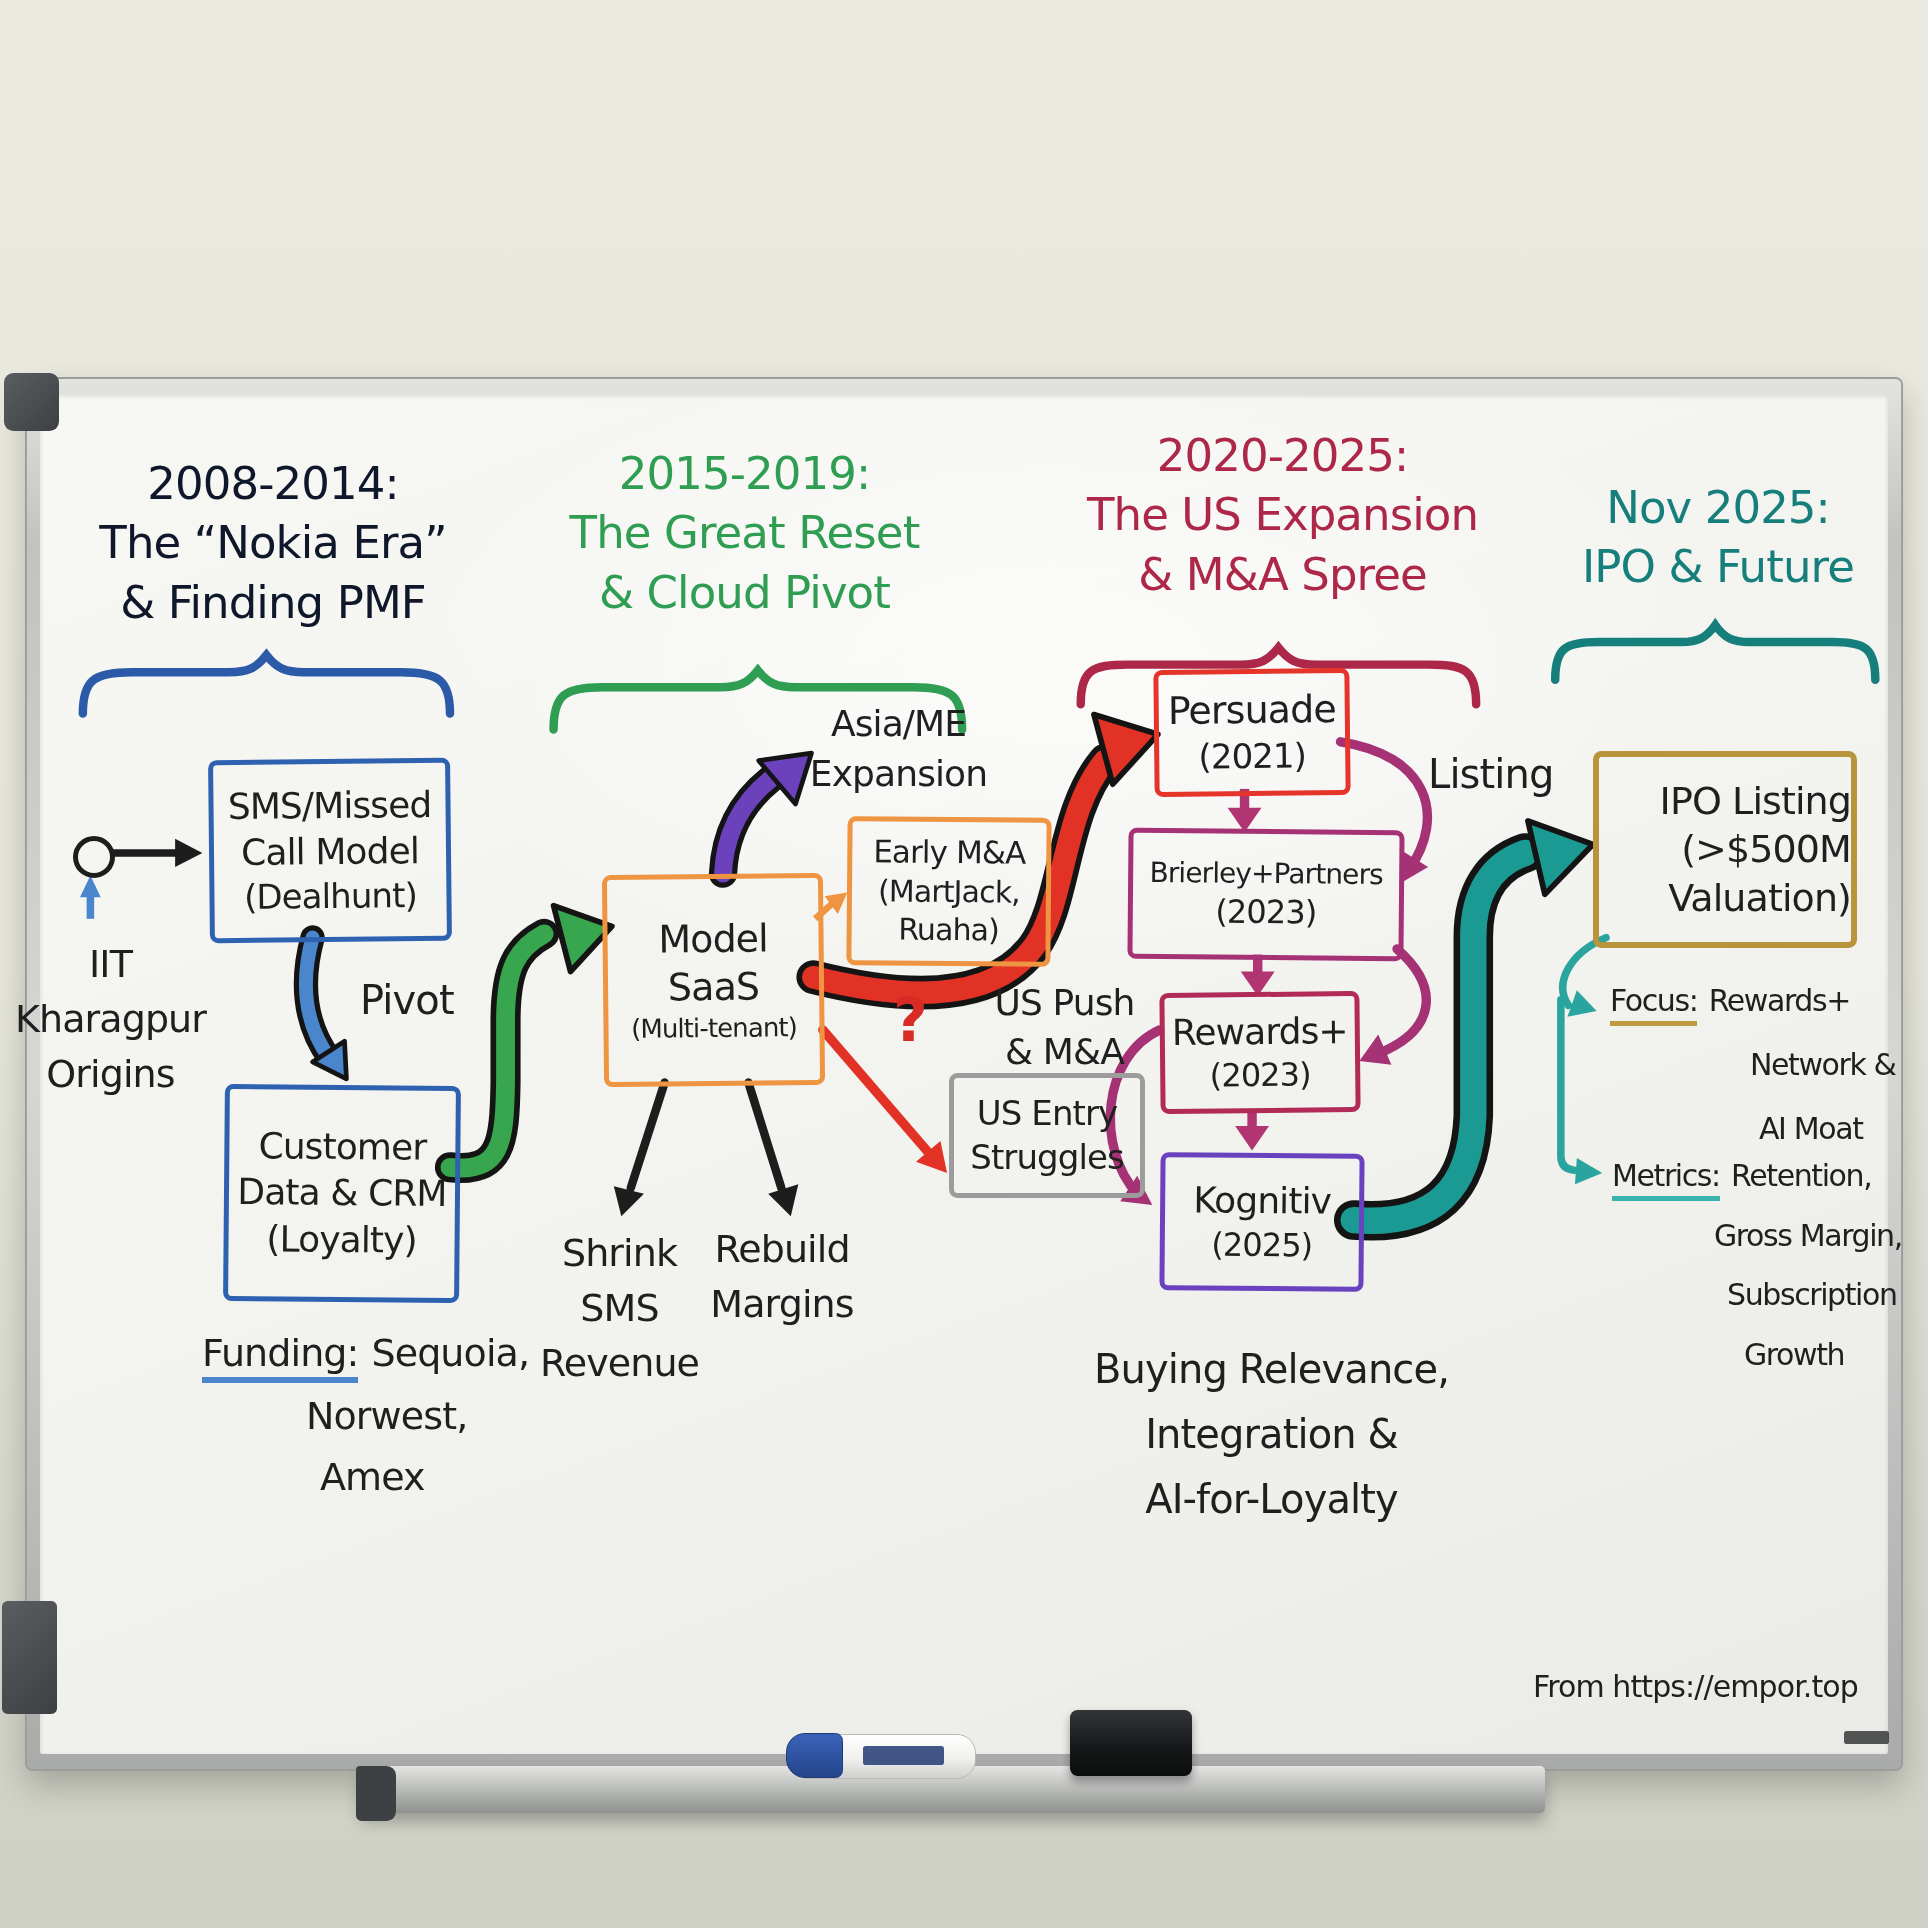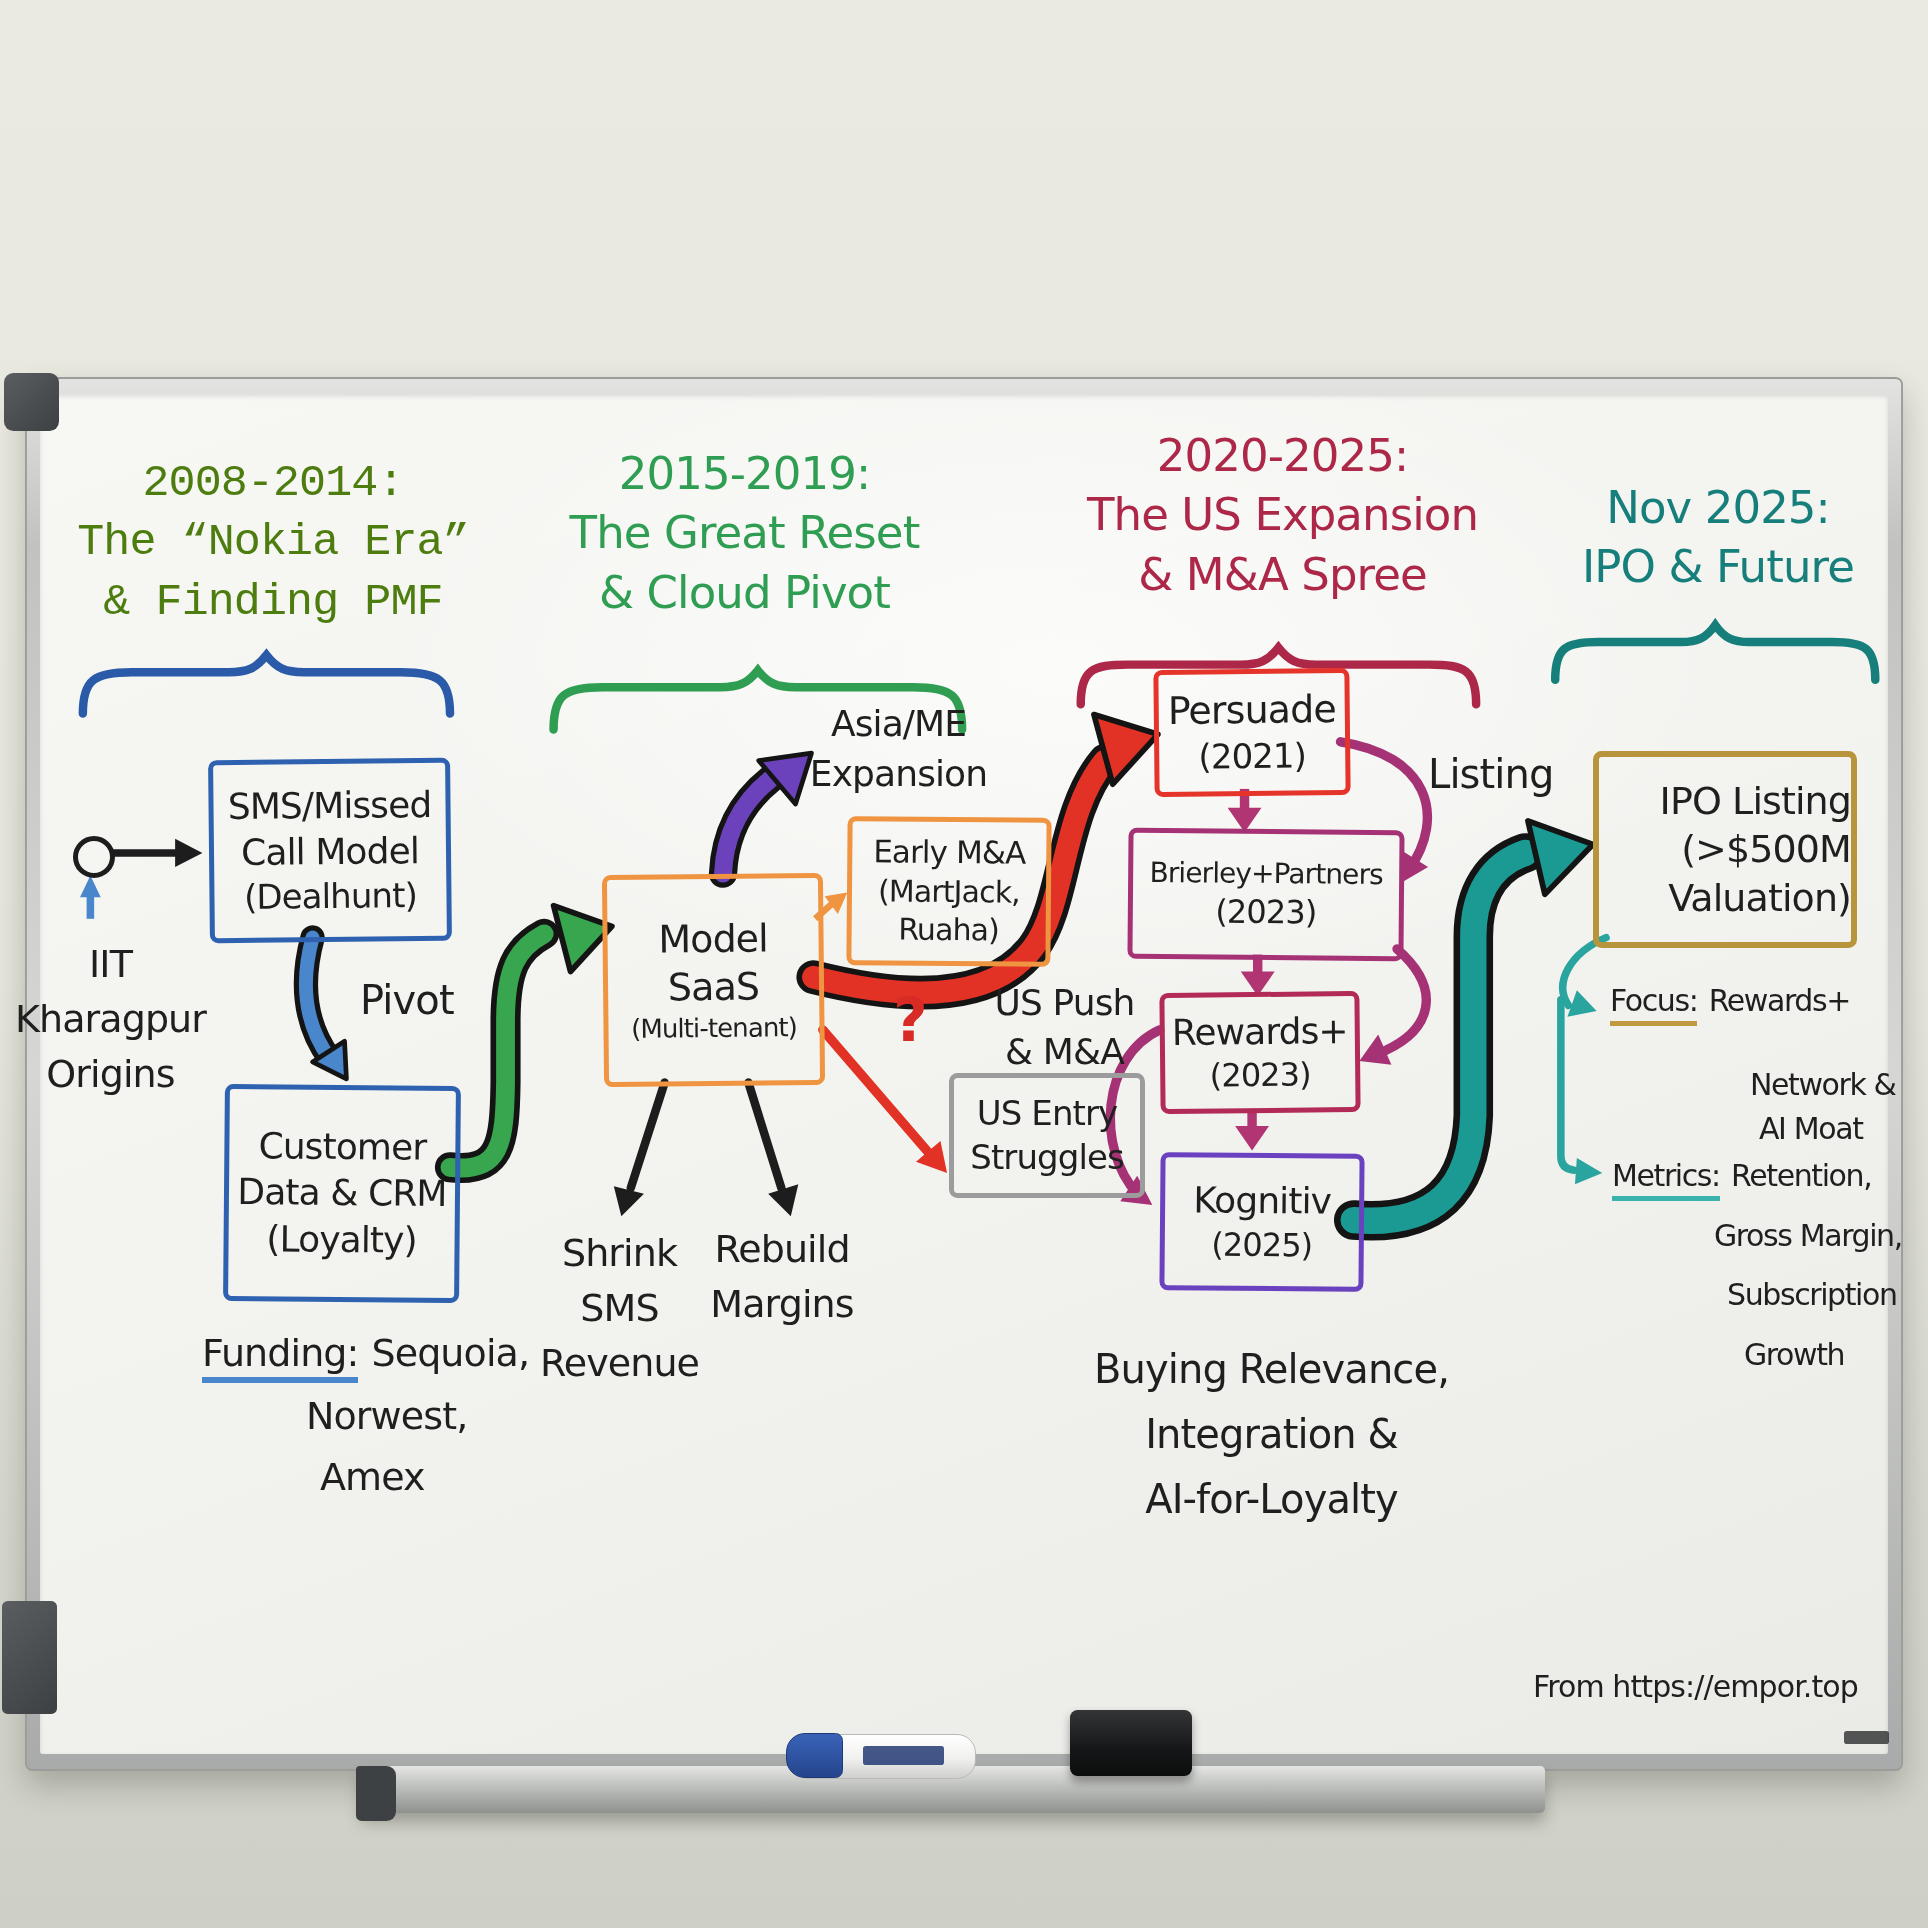--- a/index.html
+++ b/index.html
@@ -47,21 +47,21 @@
   .marker-print{position:absolute;left:73px;top:11.3px;width:81px;height:19px;background:#223a73;border-radius:2.8px;opacity:.85;}
   .eraser{
     position:absolute;left:1070px;top:1710px;width:122px;height:66px;
     background:linear-gradient(180deg,#333536 0%,#151617 60%,#0c0d0d 100%);
     border-radius:7.5px;box-shadow:0 5.6px 9.4px rgba(0,0,0,.35);
   }
   .frame-logo{position:absolute;left:1844px;top:1731px;width:45px;height:13px;background:#2c2e2f;border-radius:2.8px;opacity:.8;}
   
   .era{position:absolute;font-size:45px;line-height:1.32;letter-spacing:-0.9px;text-align:center;white-space:nowrap;}
   .era div{white-space:nowrap;}
-  .c-blue{color:#4d7c0f;font-family:Liberation Mono, monospace;} .c-green{color:#2f9e52;} .c-crimson{color:#ad2848;} .c-teal{color:#177f7b;}
+  .c-blue{color:#0f172a;} .c-green{color:#2f9e52;} .c-crimson{color:#ad2848;} .c-teal{color:#177f7b;}
   
   .box{position:absolute;display:flex;flex-direction:column;align-items:center;justify-content:center;border-radius:8.5px;line-height:1.28;}
   .b-blue{border:5.6px solid #2e62b0;} .b-orange{border:5.6px solid #ef9440;} .b-gray{border:5.6px solid #9c9c9c;}
   .b-red{border:5.6px solid #e5352b;} .b-magenta{border:5.6px solid #a63276;} .b-crimson2{border:5.6px solid #b12a58;}
   .b-purple{border:5.6px solid #6a42c0;} .b-gold{border:6.6px solid #b8953c;}
   .t28{font-size:26px;} .t30{font-size:28px;} .t32{font-size:30px;} .t33{font-size:31px;} .t34{font-size:32px;}
   .t36{font-size:34px;} .t38{font-size:36px;} .t40{font-size:38px;} .t42{font-size:40px;} .lh16{line-height:1.62;}
   .rot-l{transform:rotate(-0.6deg);} .rot-r{transform:rotate(0.5deg);}
   .ul-blue{border-bottom:6.6px solid #4a86cc;padding-bottom:2px;margin-right:13px;}
   .ul-gold{border-bottom:5.6px solid #c09a40;padding-bottom:2.8px;margin-right:11.3px;}
@@ -296,21 +296,21 @@
 
   <div class="box b-gold hw t40" style="left:1593px;top:751px;width:252px;height:185px;align-items:flex-end;">
     <div>IPO Listing</div>
     <div>(&gt;$500M</div>
     <div>Valuation)</div>
   </div>
 
   <div class="abs hw t32" style="left:1610px;top:983px;letter-spacing:-1.4px;">
     <span class="ul-gold">Focus:</span><span>Rewards+</span>
   </div>
-  <div class="abs hw t32" style="left:1750px;top:1047px;letter-spacing:-1.4px;margin-top:20px;">Network &amp;</div>
+  <div class="abs hw t32" style="left:1750px;top:1047px;letter-spacing:-1.4px;">Network &amp;</div>
   <div class="abs hw t32" style="left:1759px;top:1111px;letter-spacing:-1.4px;">AI Moat</div>
 
   <div class="abs hw t32" style="left:1612px;top:1158px;letter-spacing:-1.4px;">
     <span class="ul-teal">Metrics:</span><span>Retention,</span>
   </div>
   <div class="abs hw t32" style="left:1714px;top:1218px;letter-spacing:-1.4px;">Gross Margin,</div>
   <div class="abs hw t32" style="left:1727px;top:1277px;letter-spacing:-1.4px;">Subscription</div>
   <div class="abs hw t32" style="left:1744px;top:1337px;letter-spacing:-1.4px;">Growth</div>
 
   <div class="abs hw t32" style="left:1533px;top:1669px;letter-spacing:-0.9px;">From https://empor.top</div>

